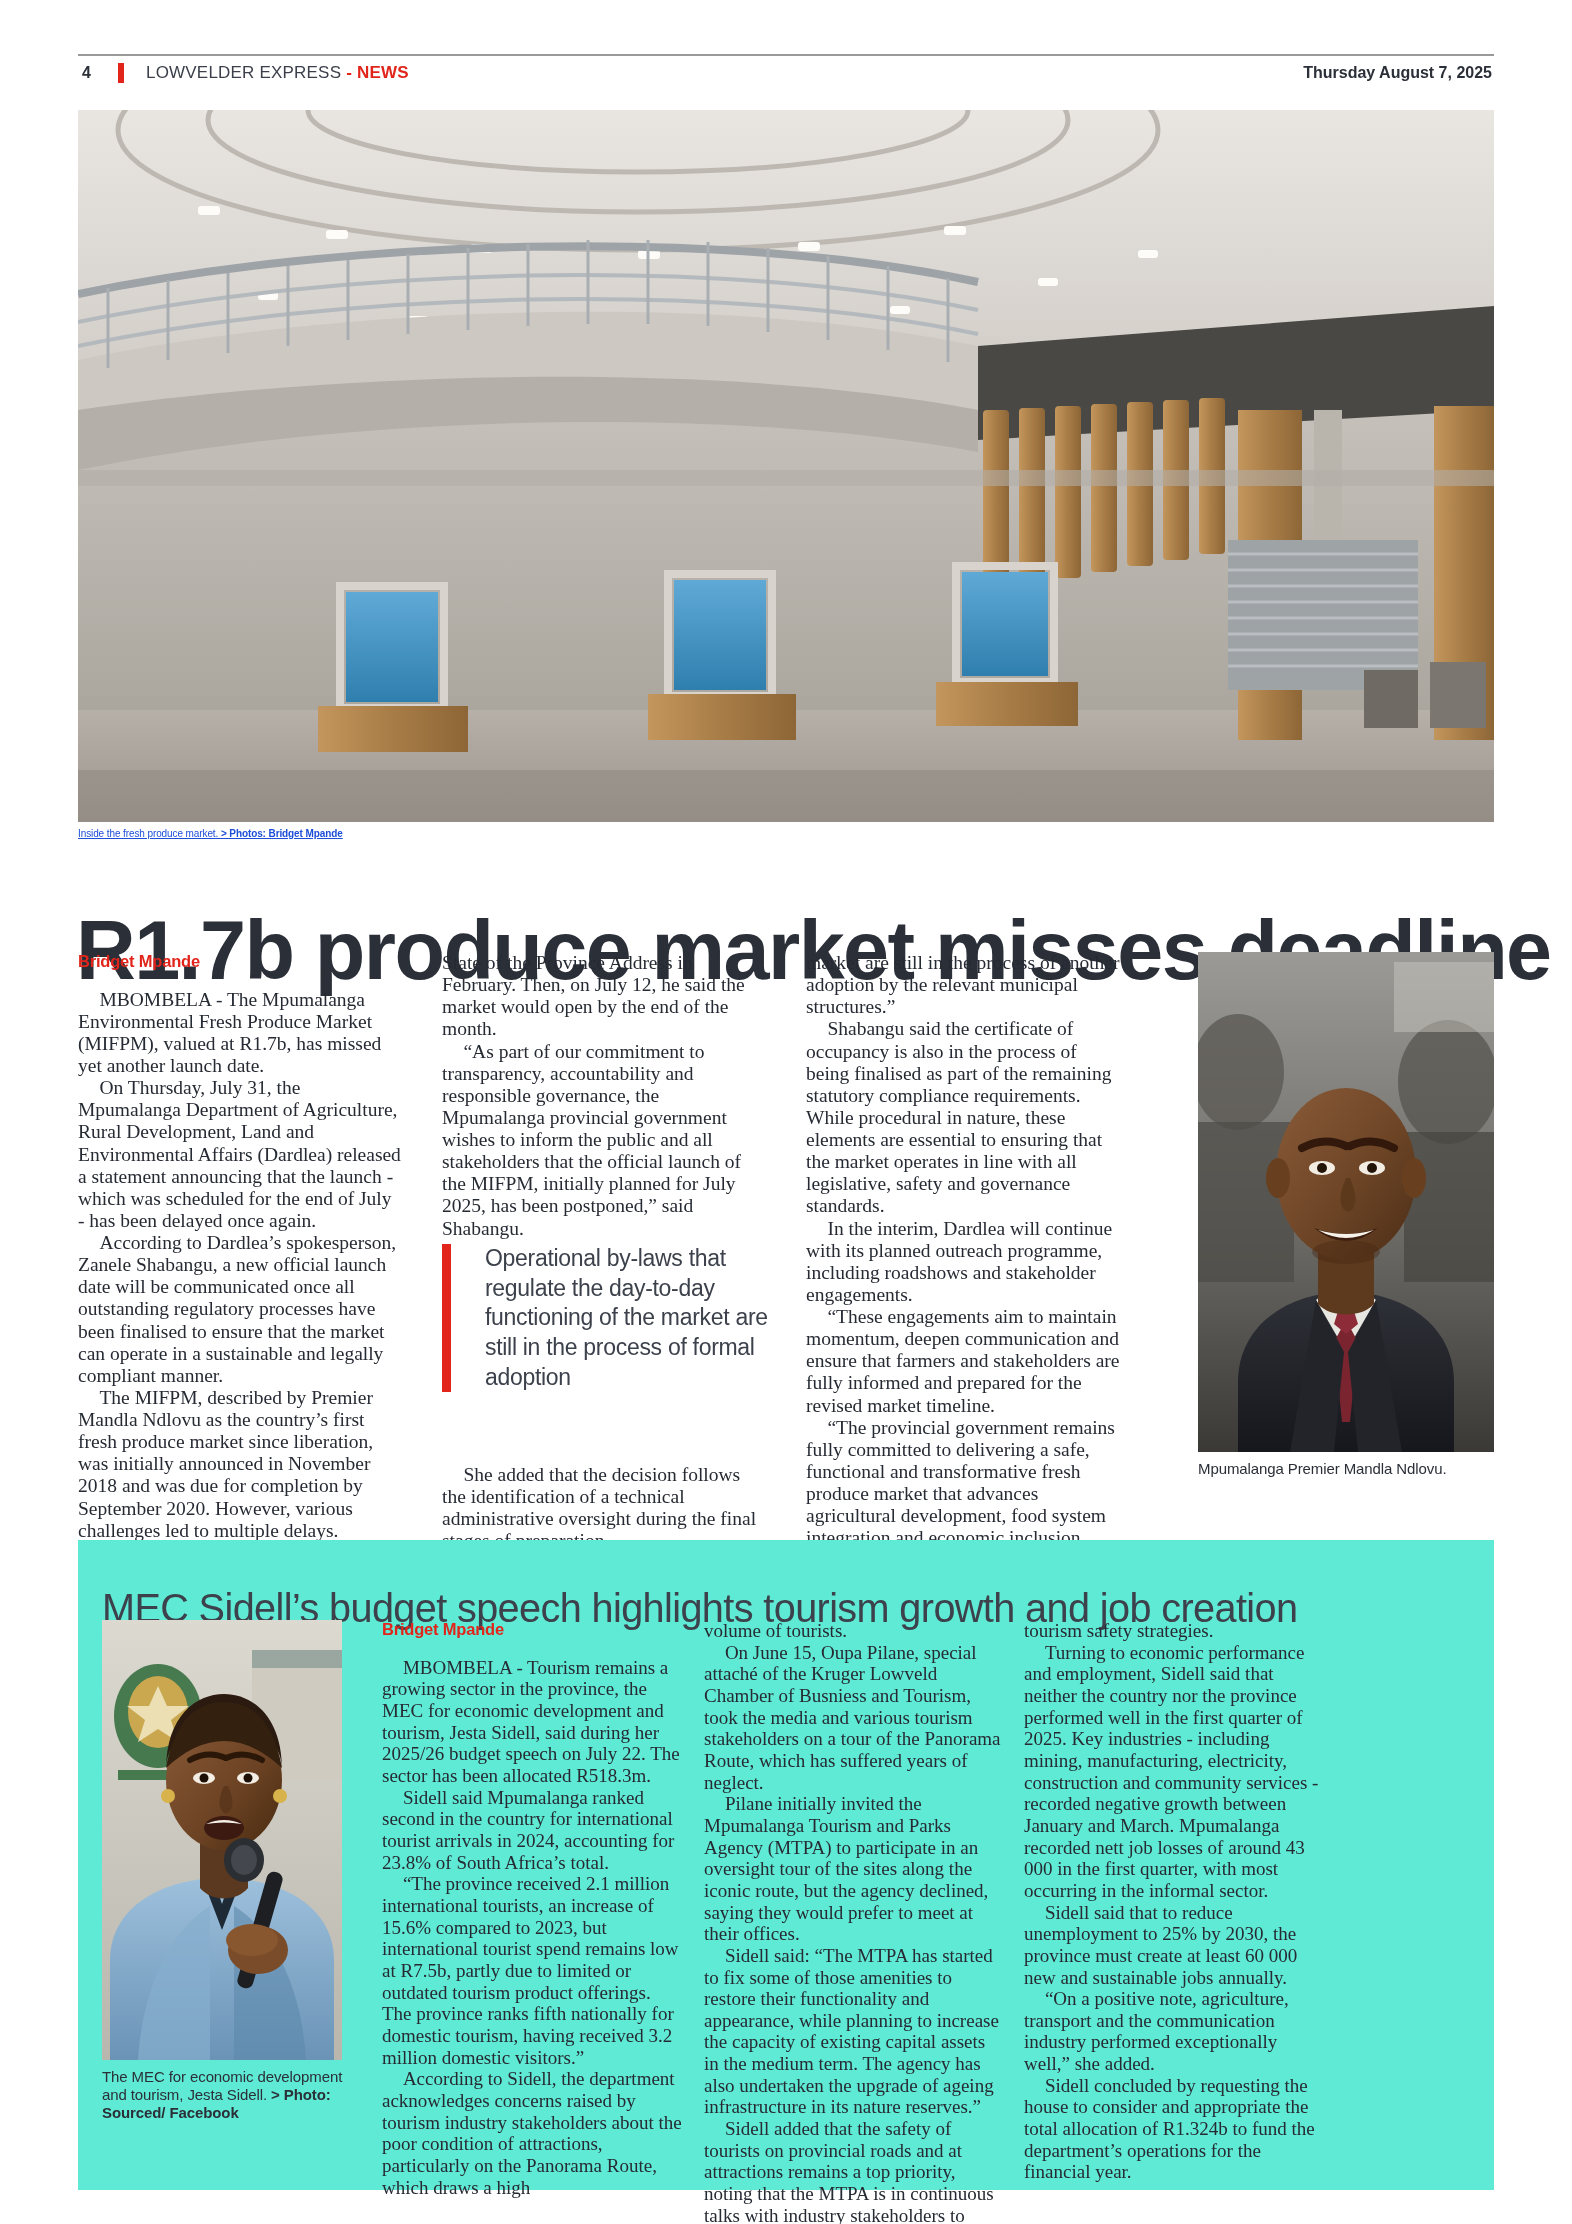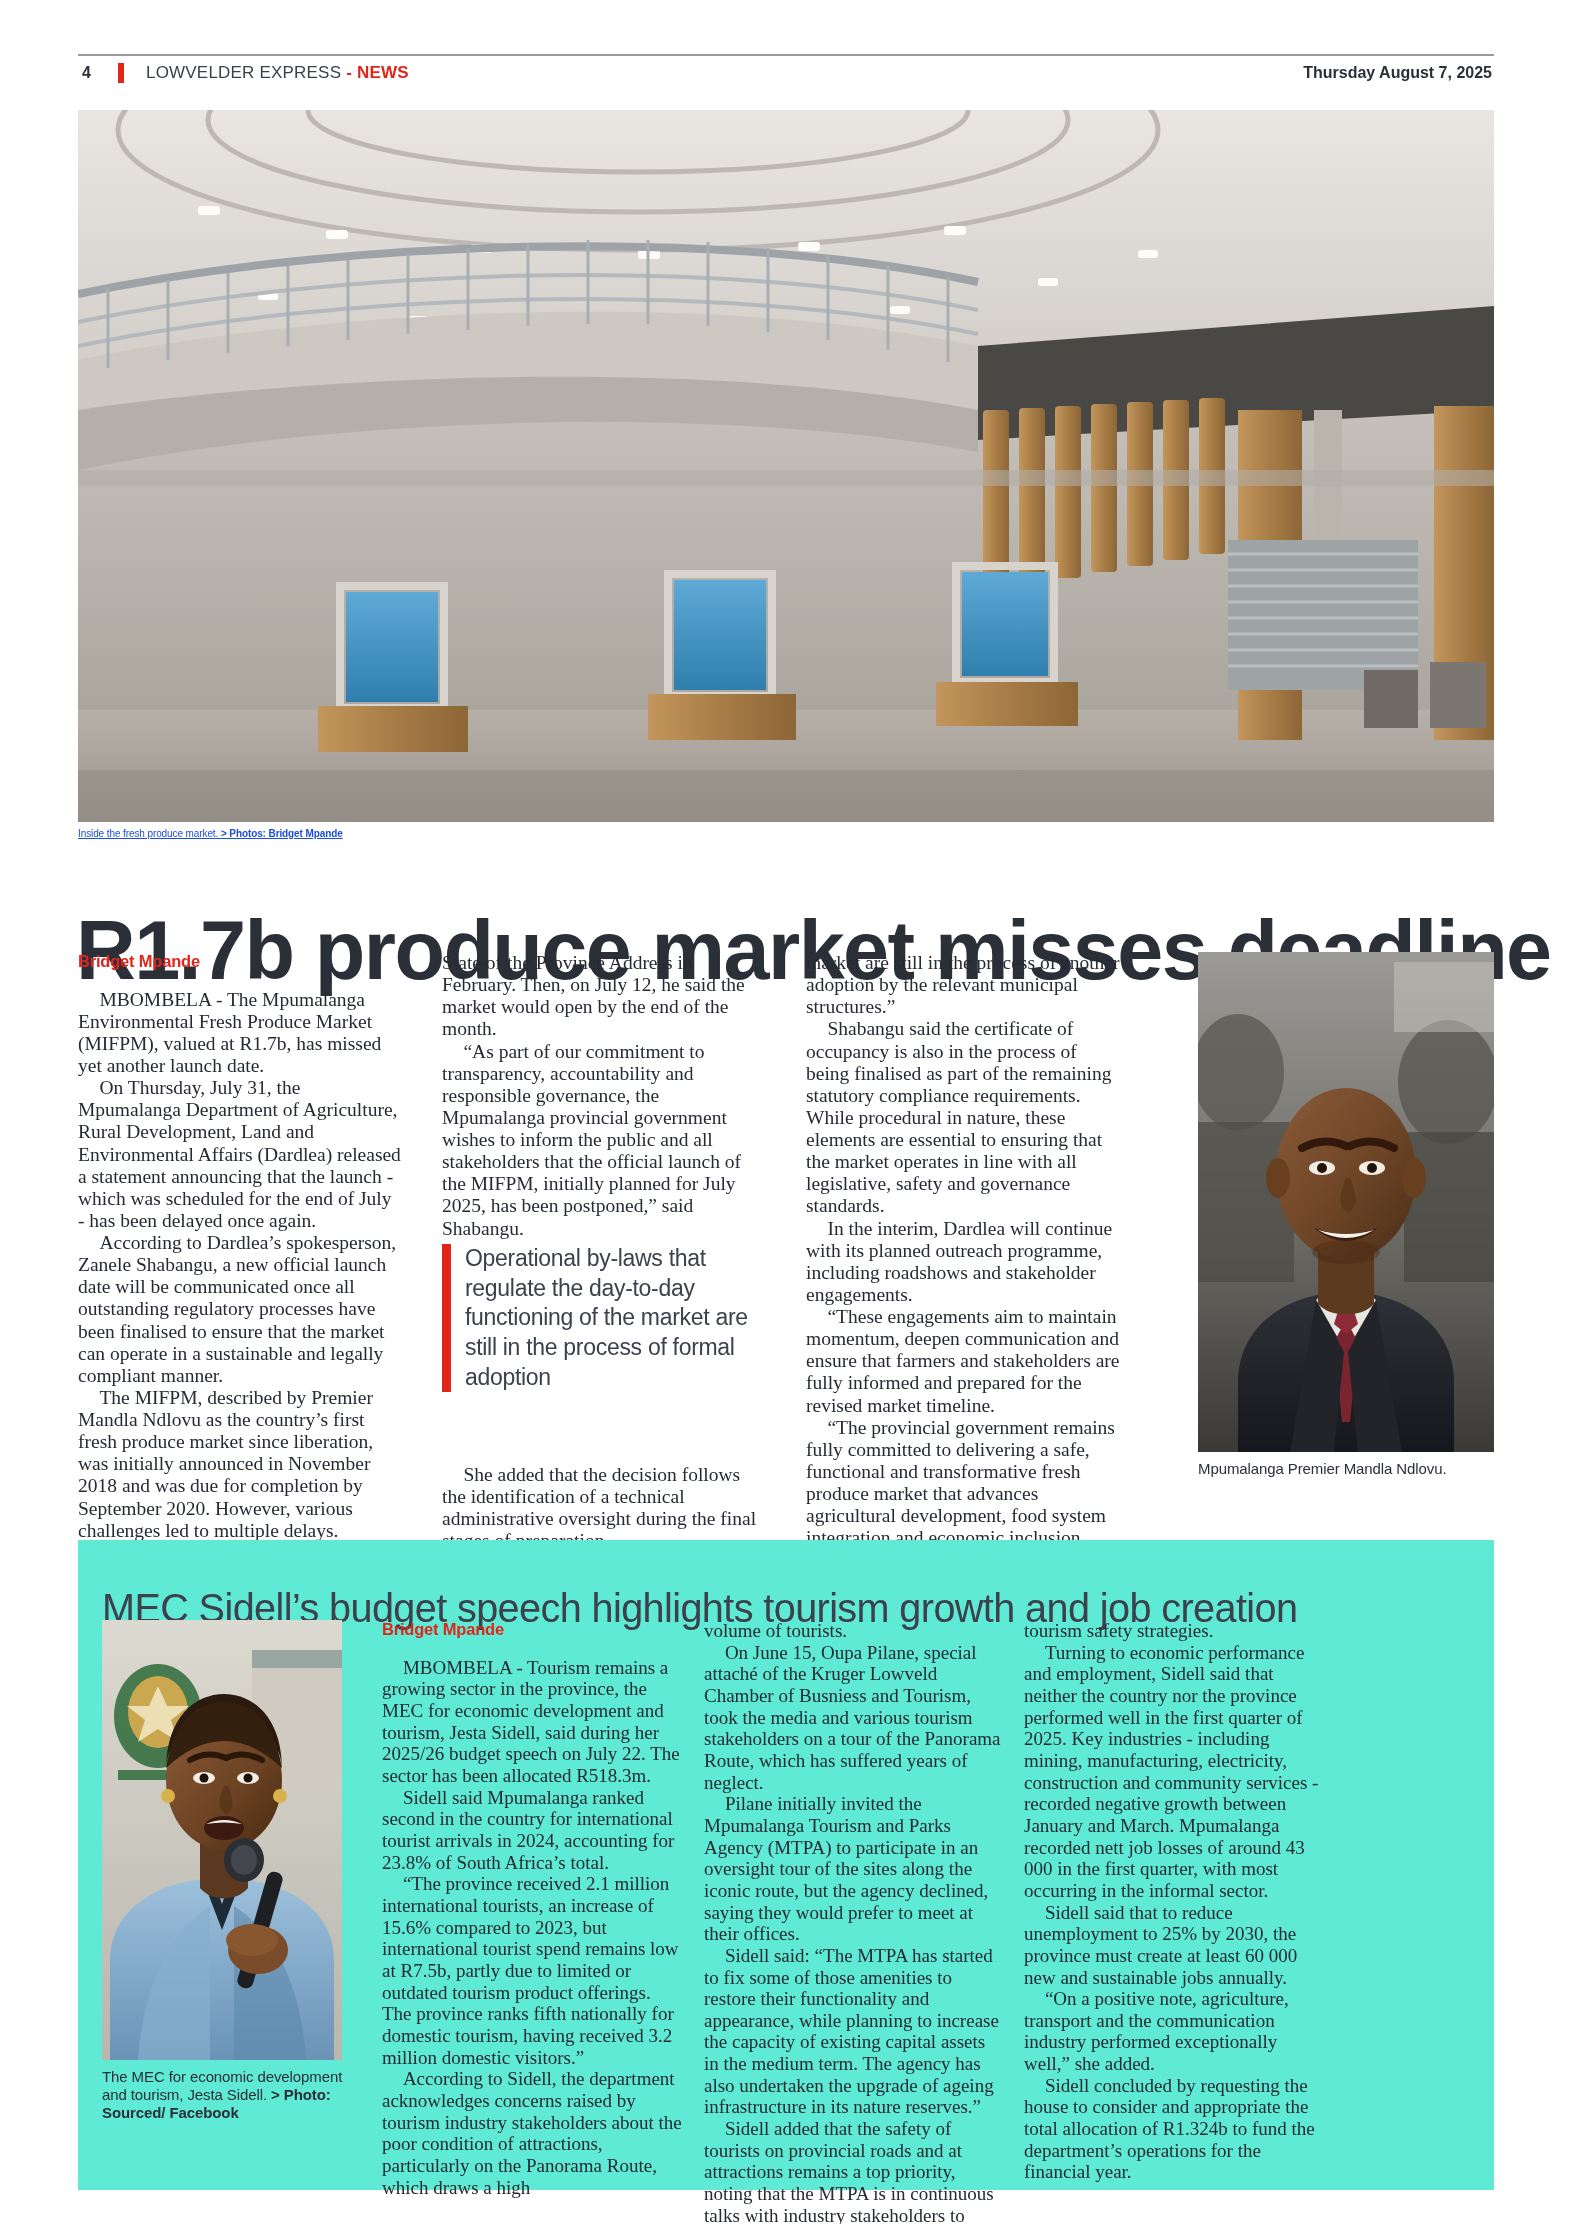--- a/index.html
+++ b/index.html
@@ -156,21 +156,21 @@
   .a1c2 { left: 364px; width: 324px; }
   .a1c3 { left: 728px; width: 316px; }
 
   
   .pullquote {
     position: absolute;
     left: 364px;
     top: 292px;
     width: 334px;
     display: flex;
-    gap: 14px;
+    gap: 34px;
     justify-content: flex-end;
   }
   .pq-bar {
     width: 9px;
     background: #e1251b;
     flex: 0 0 9px;
   }
   .pq-text {
     font-family: "Liberation Sans", sans-serif;
     font-size: 23px;

